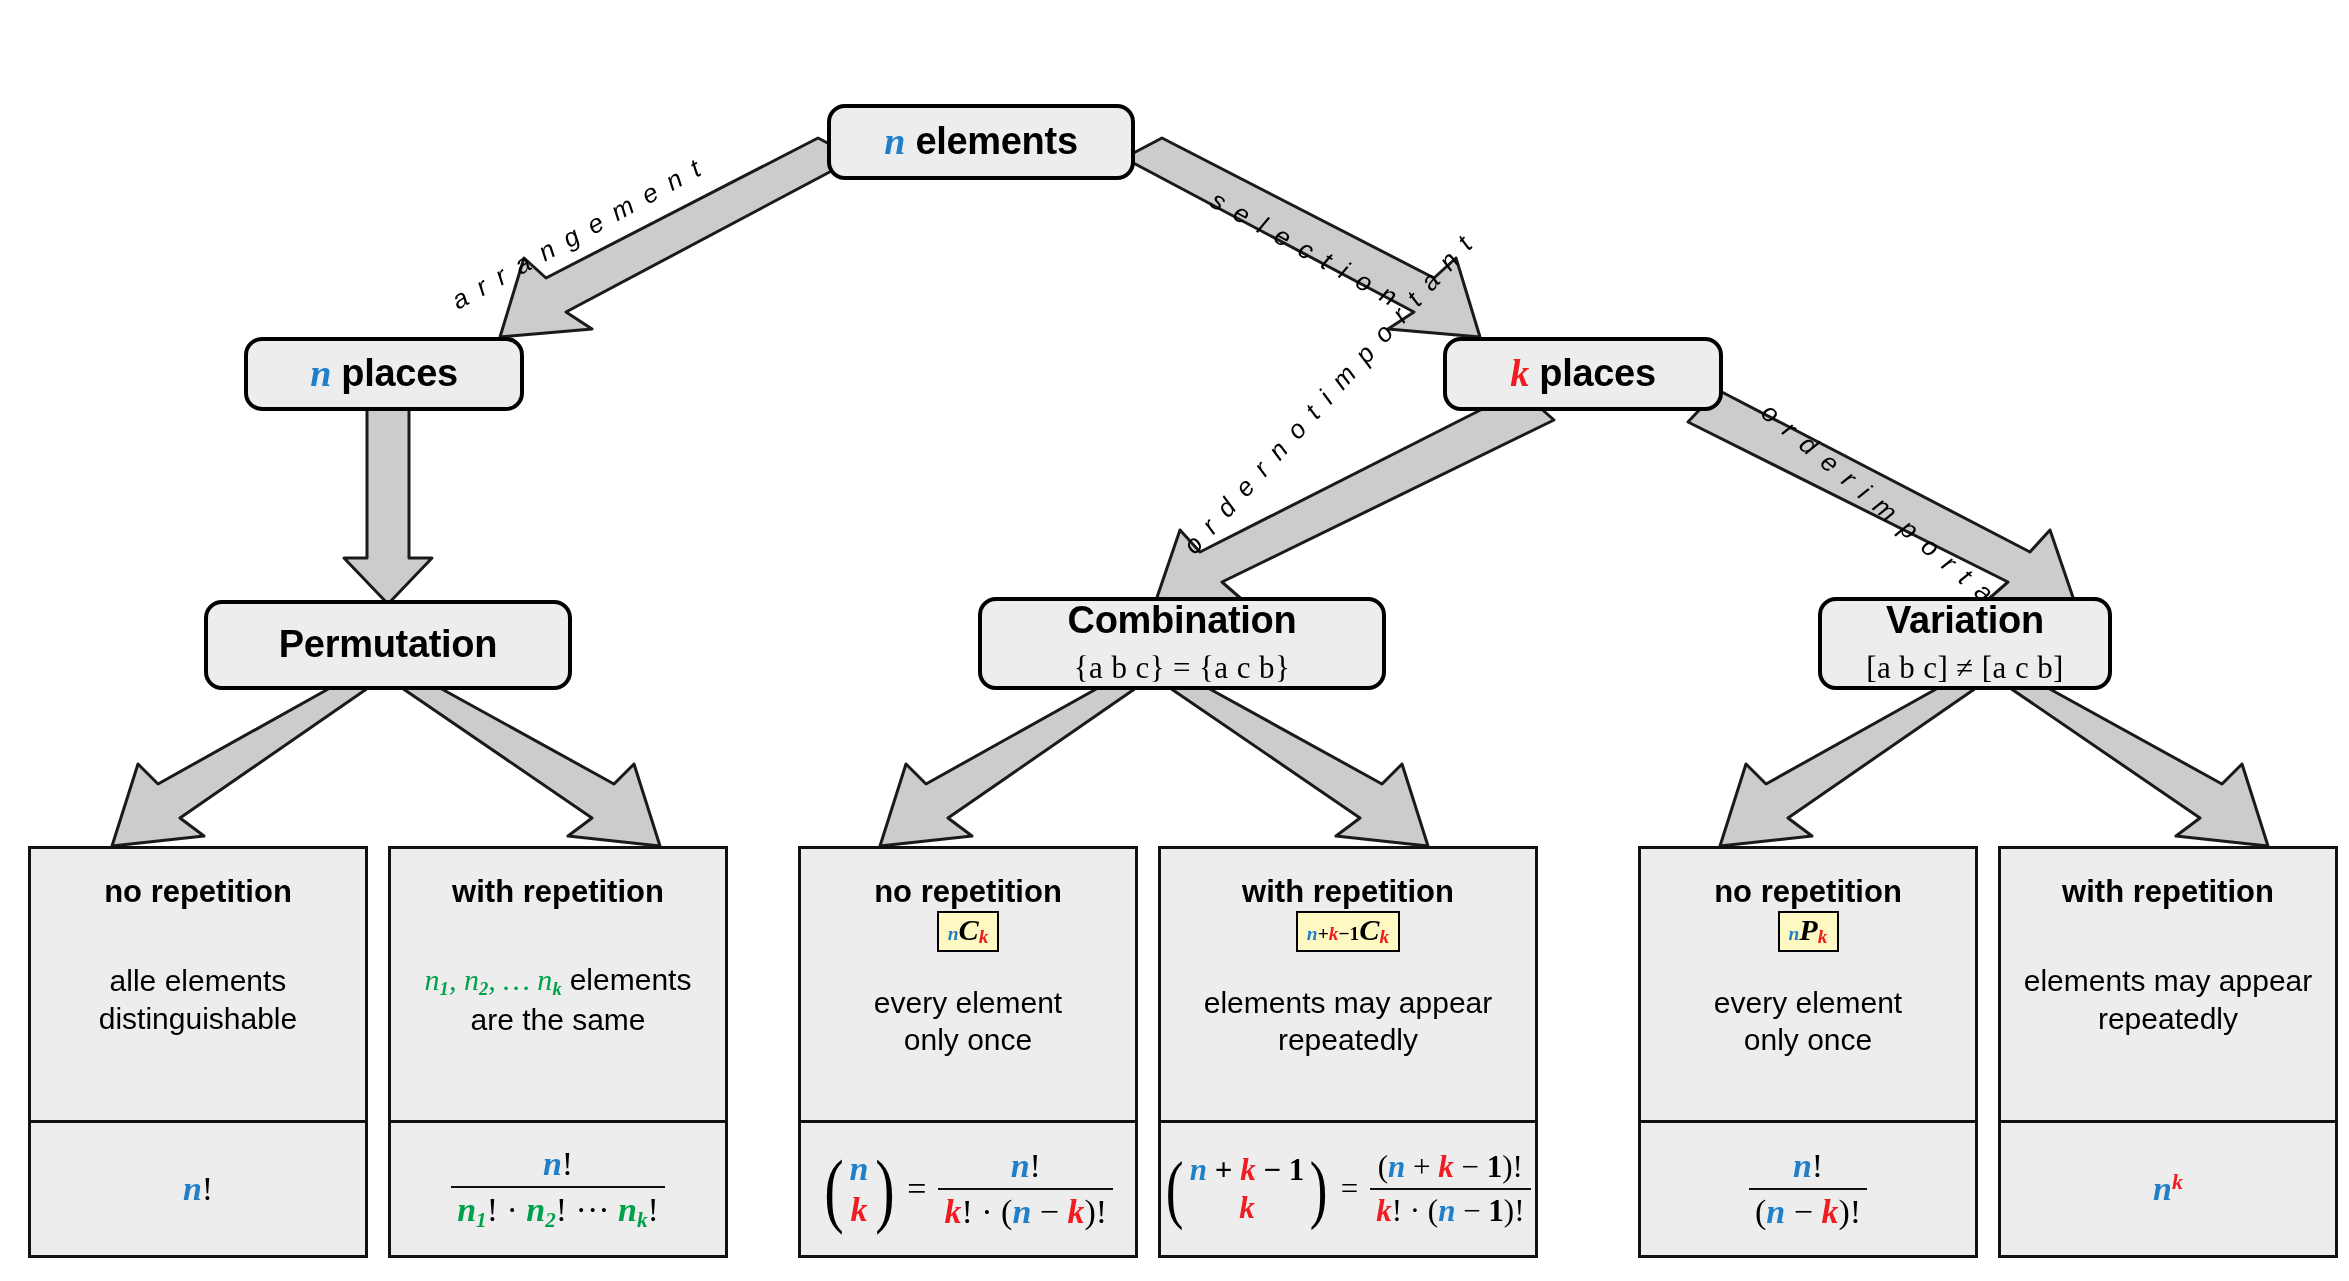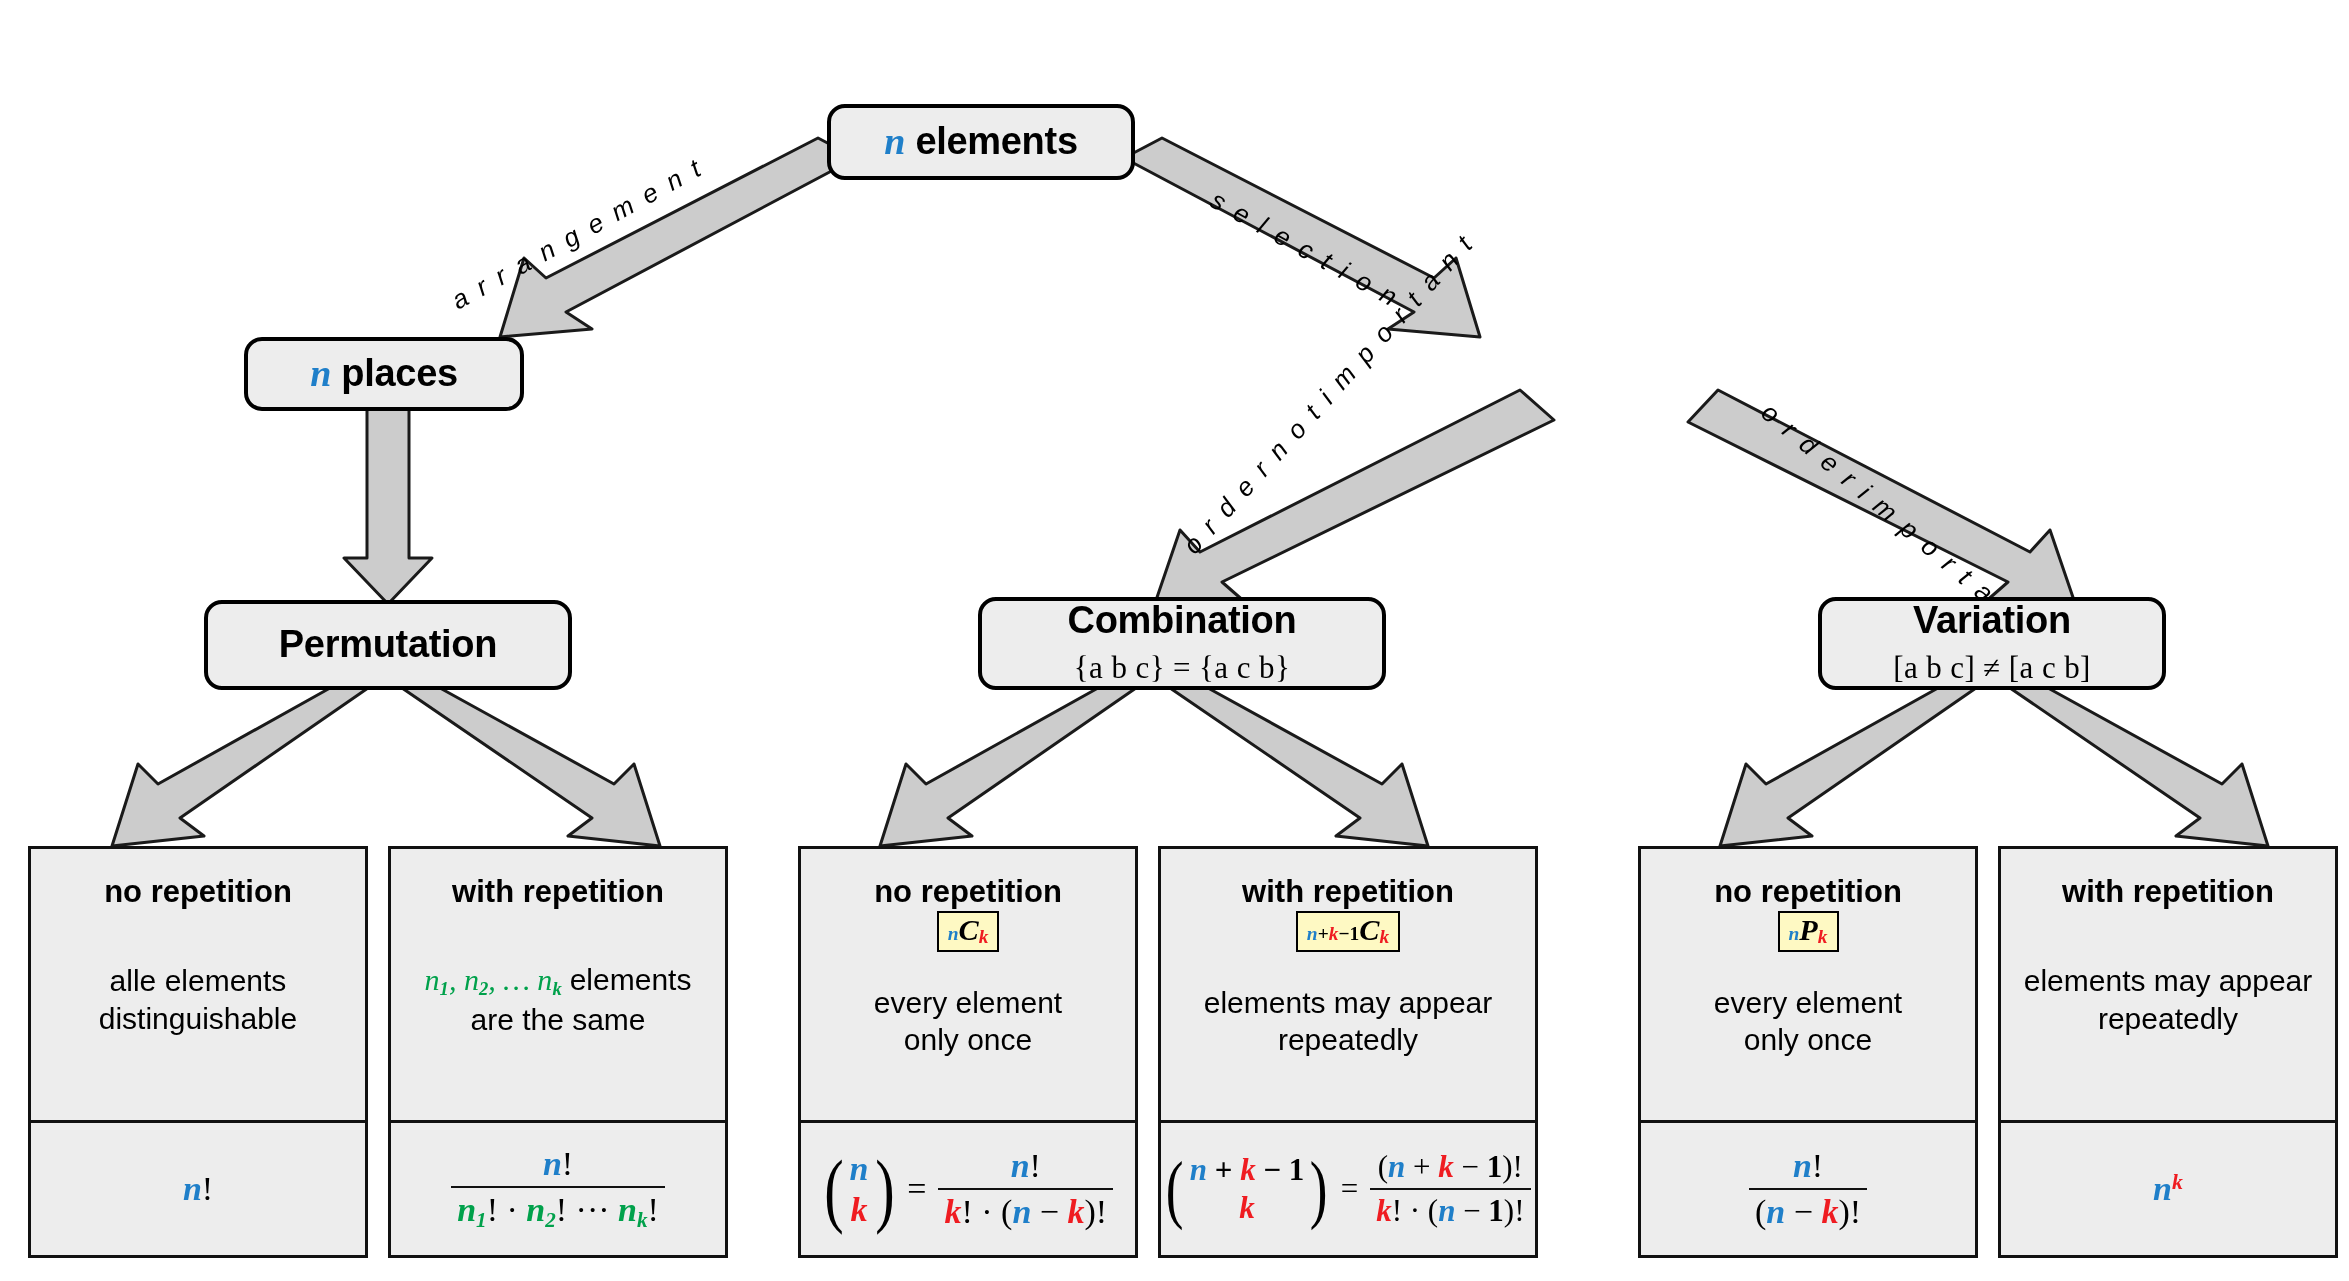--- a/index.html
+++ b/index.html
@@ -94,31 +94,37 @@
     </div>
   </div>
 
   <div class="rnode" style="left:244px;top:337px;width:280px;height:74px;">
     <div class="ttl">
       <span class="mi blue">n</span>
       <span>places</span>
     </div>
   </div>
 
+  <div class="rnode" style="left:1443px;top:337px;width:280px;height:74px;">
+    <div class="ttl">
+      <span class="mi red">k</span>
+      <span>places</span>
+    </div>
+  </div>
 
   <div class="rnode" style="left:204px;top:600px;width:368px;height:90px;">
     <div class="ttl">Permutation</div>
   </div>
 
   <div class="rnode" style="left:978px;top:597px;width:408px;height:93px;">
     <div class="ttl">Combination</div>
     <div class="sub">{a b c} = {a c b}</div>
   </div>
 
-  <div class="rnode" style="left:1818px;top:597px;width:348px;height:93px;">
+  <div class="rnode" style="left:1818px;top:597px;width:294px;height:93px;">
     <div class="ttl">Variation</div>
     <div class="sub">[a b c] ≠ [a c b]</div>
   </div>
 
   <div class="leaf" style="left:28px;top:846px;width:340px;height:412px;">
     <div class="top">
       <div class="hd">no repetition</div>
       <div class="desc">
         <span>alle elements</span><br>
         <span>distinguishable</span>

